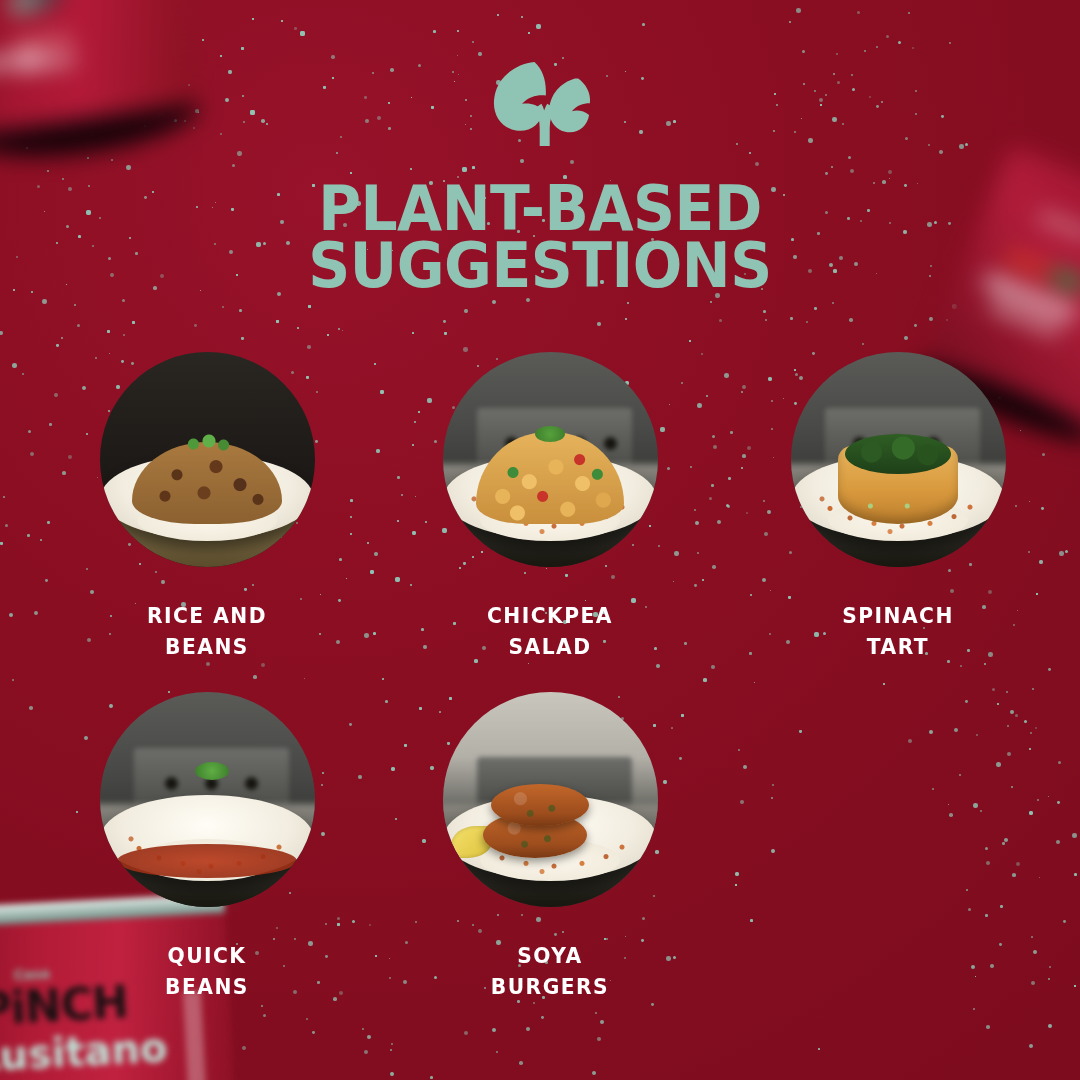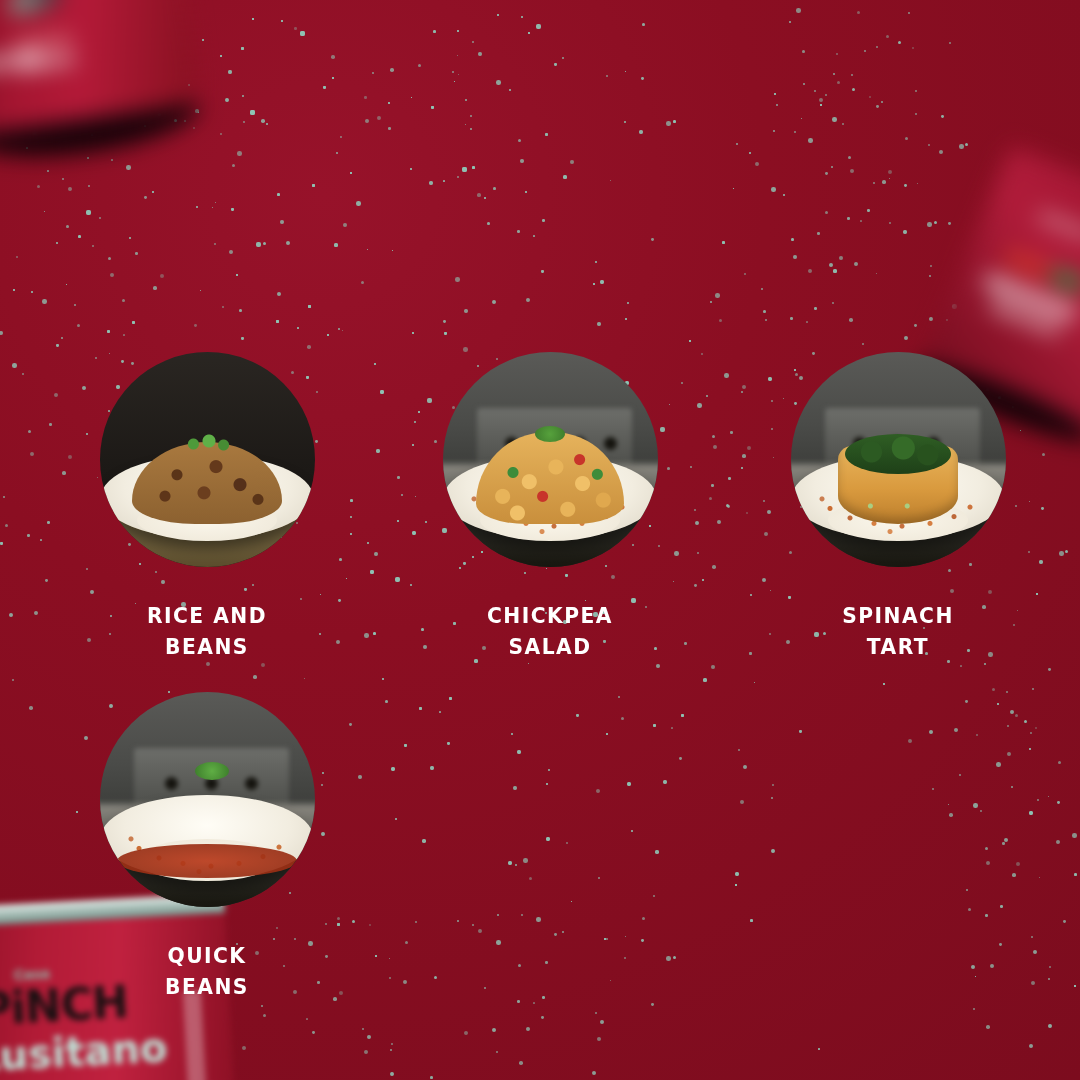--- a/index.html
+++ b/index.html
@@ -1591,20 +1591,33 @@
 
   <div class="can can-bl">
     <div class="rim"></div>
 
     <div class="casa">Casa</div>
     <div class="brand">PiNCH</div>
     <div class="sub">Lusitano</div>
     <div class="side"></div>
   </div>
 
+  <div class="header">
+    <span>
+      <svg class="leaf-logo" viewBox="0 0 132 92" xmlns="http://www.w3.org/2000/svg">
+        <path fill="#8FC4B4" d="M60.5 4C41 6 24 19 20.5 38.5 17.4 56 27 70 42 72.5c13.5 2.2 24.8-6.2 27.5-19.8C64 47 56 44.5 48 45.8c7-7.6 16-9.4 23.8-8.4C72.6 23 68.8 11.6 60.5 4Z"></path>
+        <path fill="#8FC4B4" d="M103.5 20c-14.5 2.8-26 14-28 28.8-1.8 13.3 6 24 18 25.4 11 1.3 19.8-6 21.6-17.2-5-3.9-11.2-5.3-17.2-3.8 5-6 11.8-8 18-7.9 1.2-10.2-4-19.6-12.4-25.3Z"></path>
+        <path fill="#8FC4B4" d="M60.4 50.5c3.6 5.6 5.3 12 5.3 19.4V88h10V70.3c0-7.6 1.8-14 5.6-19.7l-8.1-4.9c-1.4 2.4-2.3 4.5-3 6.7-.6-2.2-1.5-4.3-2.8-6.6l-7 4.7Z"></path>
+      </svg>
+    </span>
+    <div class="title">
+      <span>PLANT-BASED</span>
+      <span class="l2">SUGGESTIONS</span>
+    </div>
+  </div>
 
   <div class="grid">
 
     <div class="row">
 
       <div class="cell c1">
         <div class="photo">
           <div class="scene">
             <div class="kitchen dark"></div>
             <div class="table warm"></div>
@@ -1700,17 +1713,41 @@
                 </div>
               </div>
           </div>
         </div>
         <div class="label">
           <span class="ln">QUICK</span>
           <span class="ln">BEANS</span>
         </div>
       </div>
 
+      <div class="cell c2">
+        <div class="photo">
+          <div class="scene">
+            <div class="kitchen tile"></div>
+            <div class="stove" style="top:30%;height:26%"></div>
+            <div class="counter"></div>
+            <div class="table"></div>
+            <div class="plate"></div>
+            <div class="paprika"></div>
+            <div class="mound">
+                <div class="sb">
+              <div class="lemon"></div>
+              <div class="greens"></div>
+              <div class="patty p1"></div>
+              <div class="patty p2"></div>
+            </div>
+              </div>
+          </div>
+        </div>
+        <div class="label">
+          <span class="ln">SOYA</span>
+          <span class="ln">BURGERS</span>
+        </div>
+      </div>
 
 
     </div>
   </div>
 </div>
 
 </body></html>

